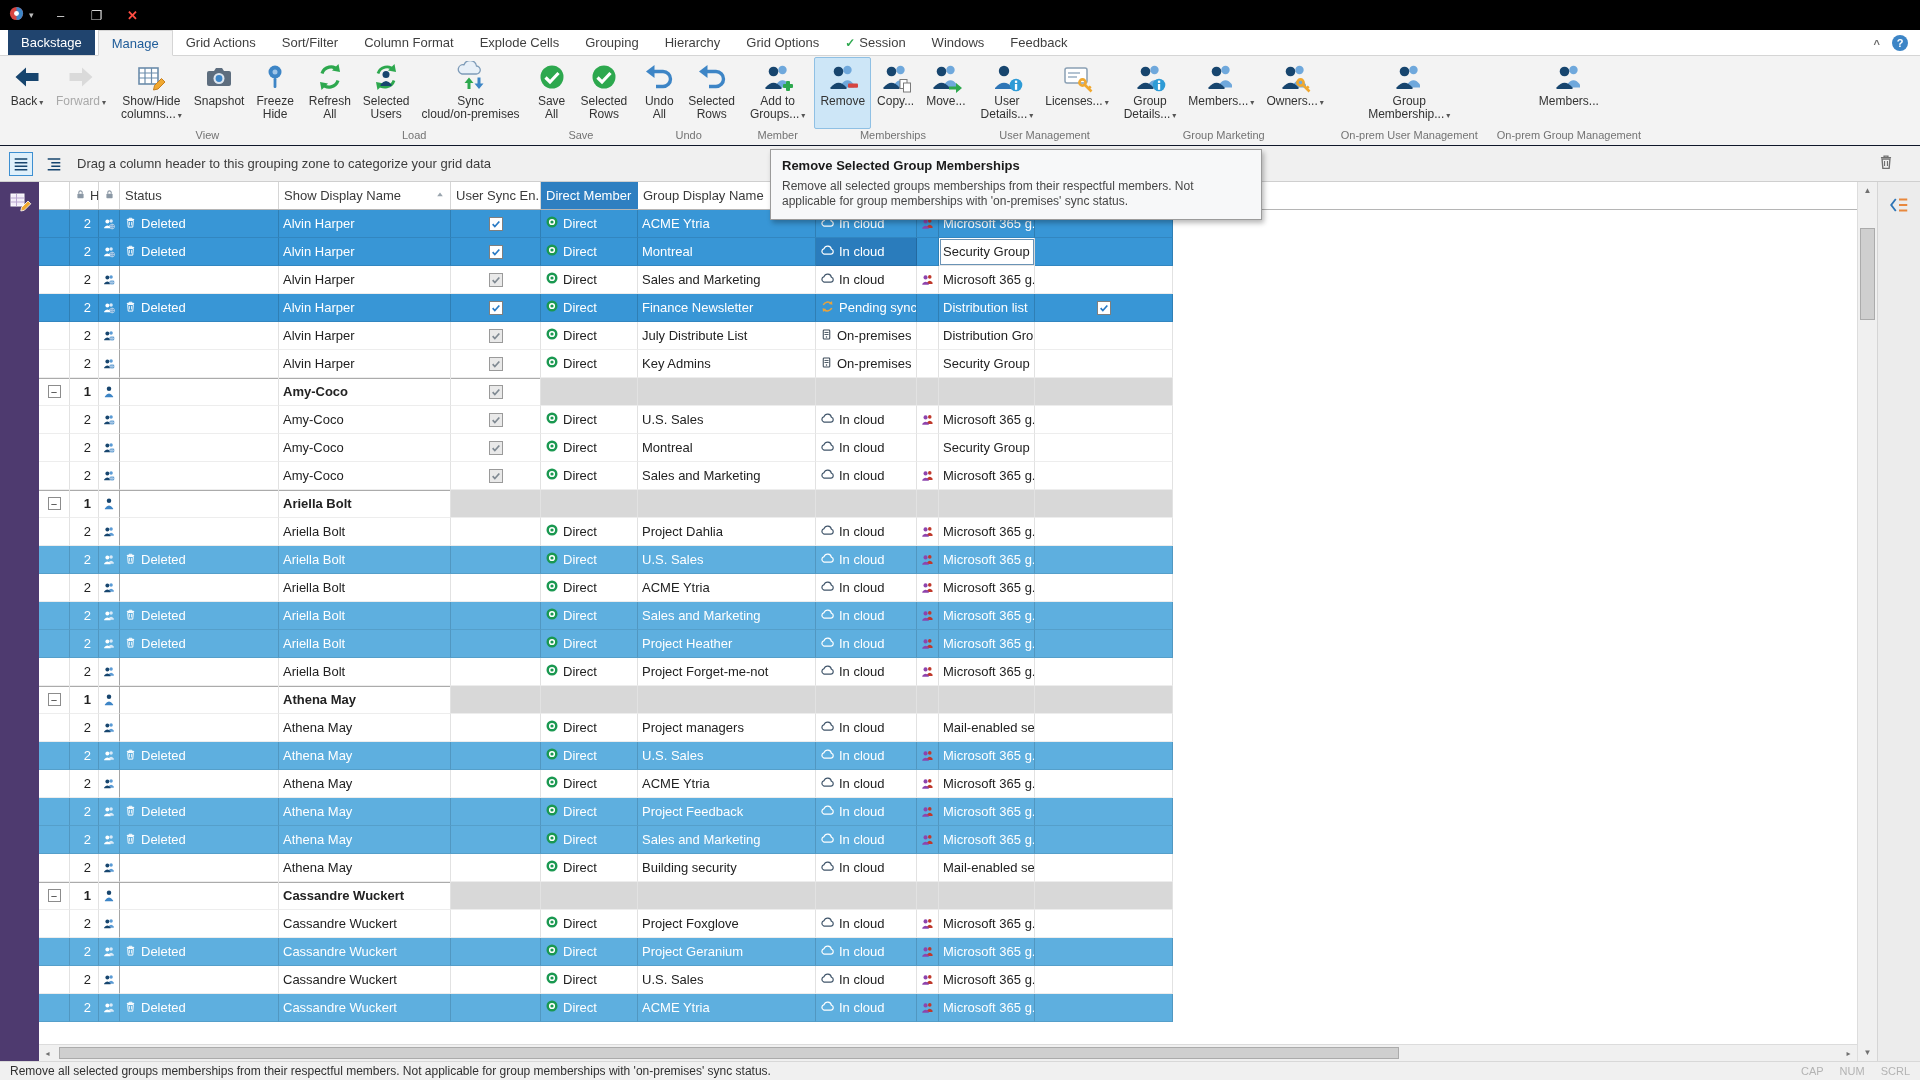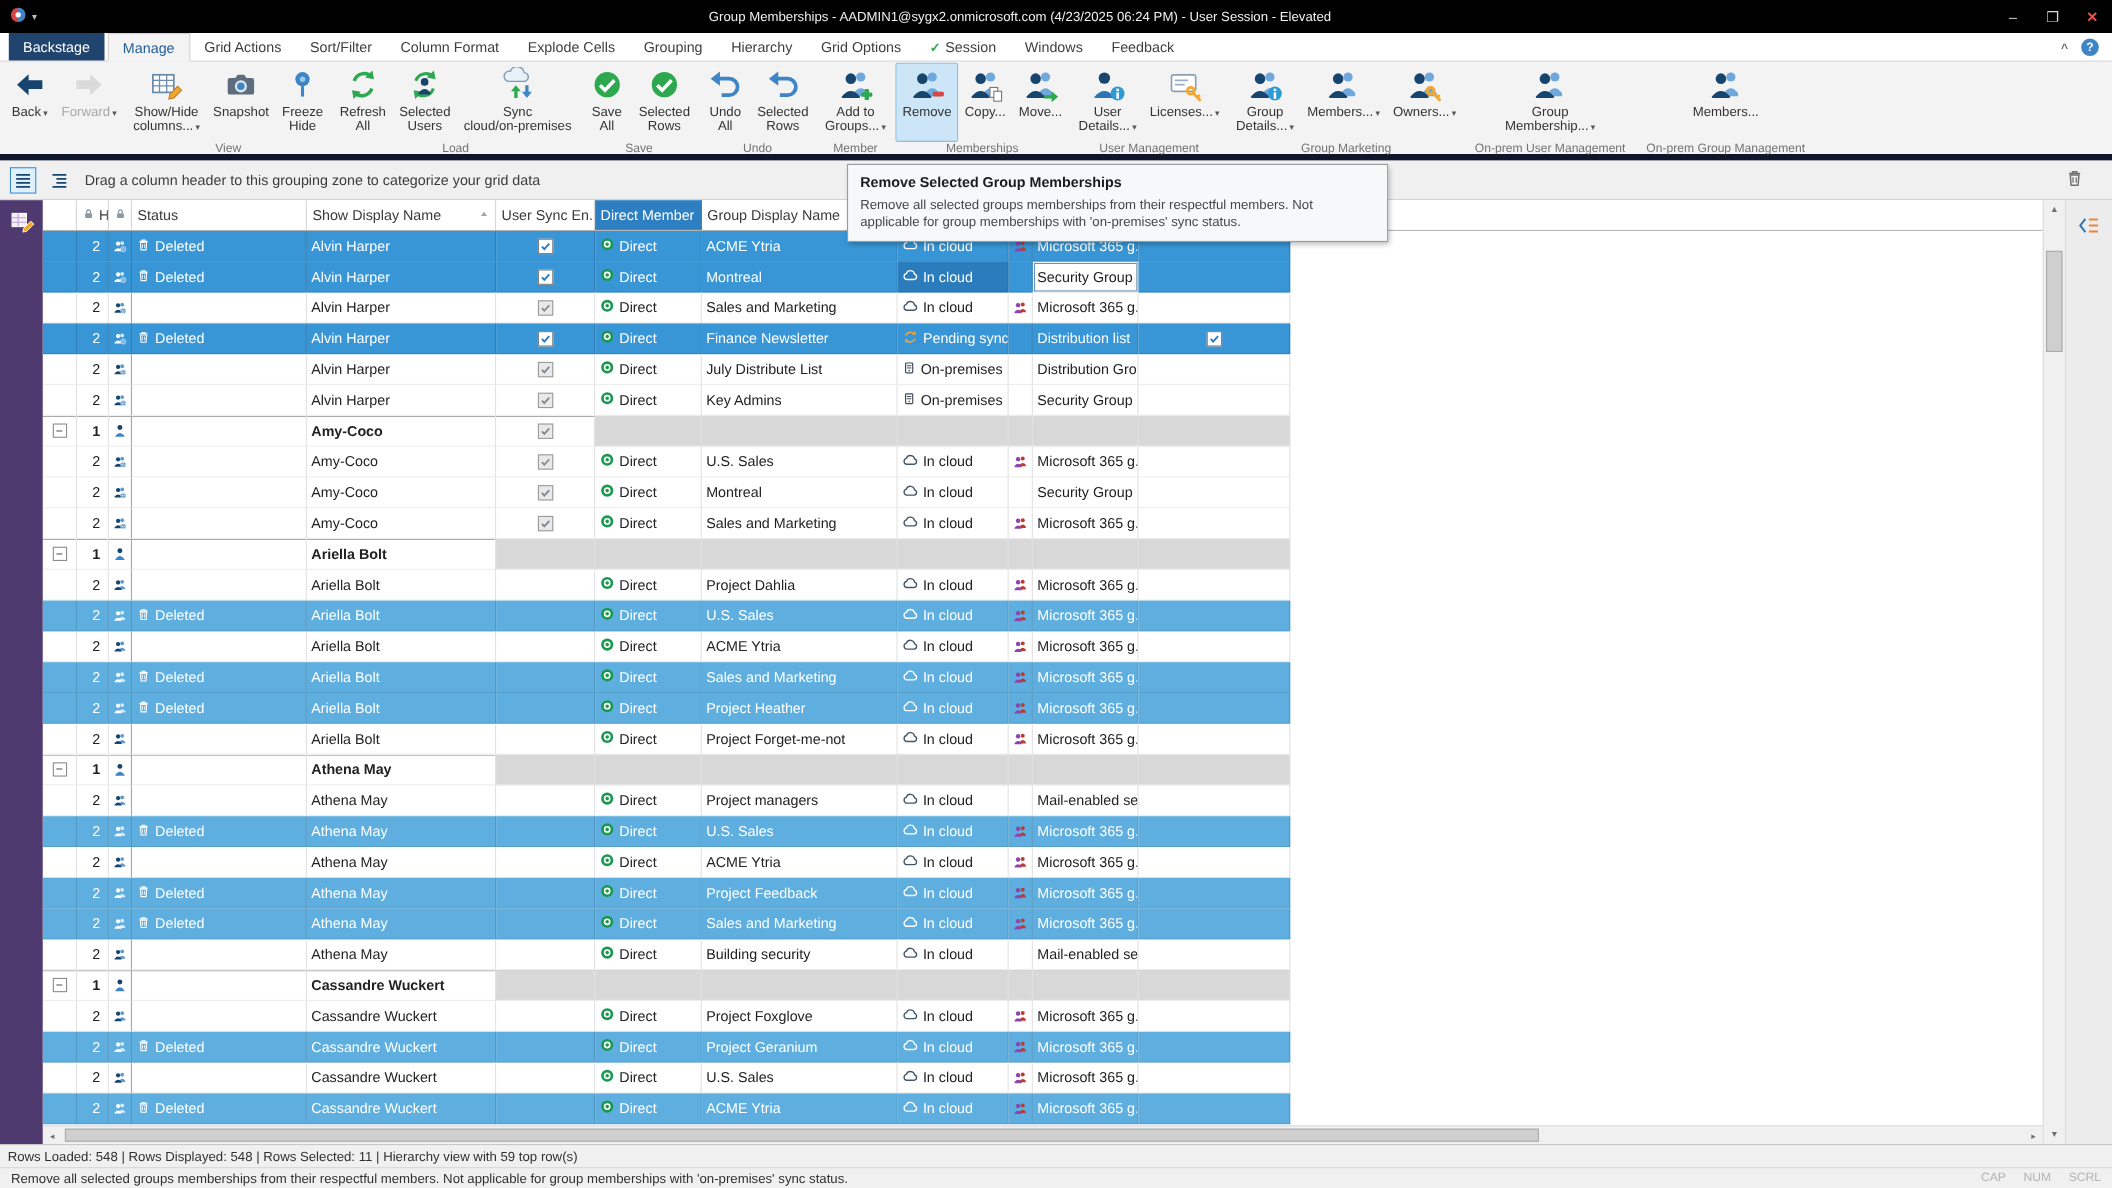--- a/index.html
+++ b/index.html
@@ -21,21 +21,21 @@
   .tabs { display:flex; align-items:stretch; }
   .tab { padding:0 13px; display:flex; align-items:center; gap:4px; color:#3f3f3f; white-space:nowrap; }
   .tab.backstage { background:#20446e; color:#fff; margin:0 3px 0 8px; }
   .tab.active { color:#1f5c99; background:#f3f3f3; border:1px solid #d5d5d5; border-bottom:1px solid #f3f3f3; margin-bottom:-1px; }
   .tabcheck { color:#2da84e; font-weight:bold; font-size:12px; }
   .tab-right { margin-left:auto; display:flex; align-items:center; gap:12px; padding-right:12px; }
   .chev-up { color:#6b6b6b; font-size:11px; font-weight:bold; transform:translateY(1px); }
   .help-q { width:16px; height:16px; border-radius:50%; background:#3d85c6; color:#fff; font-size:11px; font-weight:bold; display:flex; align-items:center; justify-content:center; }
 
   
-  .ribbon { height:90px; background:#f3f3f3; border-bottom:6px solid #0f172a; display:flex; align-items:flex-start; padding:1px 4px 0; flex:0 0 auto; }
+  .ribbon { height:90px; background:#f3f3f3; border-bottom:1px solid #0f172a; display:flex; align-items:flex-start; padding:1px 4px 0; flex:0 0 auto; }
   .rb-group { display:flex; flex-direction:column; }
   .rb-row { flex:1; display:flex; align-items:flex-start; justify-content:center; }
   .rb-btn { display:flex; flex-direction:column; align-items:center; min-width:46px; padding:3px 5px 1px; height:72px; border:1px solid transparent; border-radius:2px; }
   .rb-btn.highlight { background:#cde6f7; border-color:#8fc0e4; }
   .rb-ico { width:32px; height:32px; flex:0 0 auto; }
   .rb-ico svg { display:block; }
   .rb-label { font-size:12px; line-height:13px; margin-top:2px; color:#333; text-align:center; white-space:pre-line; }
   .rb-btn.disabled .rb-label { color:#a9a9a9; }
   .rb-btn.disabled .rb-ico { opacity:.45; filter:grayscale(1); }
   .rb-caret { font-size:8px; color:#555; margin-left:2px; }
@@ -105,21 +105,20 @@
 
   <div class="titlebar">
     <div class="tb-left">
       <span><svg width="15" height="15" viewBox="0 0 16 16">
             <circle cx="8" cy="8" r="7" fill="#d64541"></circle>
             <path d="M8 1a7 7 0 0 1 0 14z" fill="#3d85c6"></path>
             <circle cx="8" cy="8" r="2.6" fill="#fff"></circle>
           </svg></span>
       <span class="tb-caret">▾</span>
     </div>
-    <div class="tb-title">Group Memberships - AADMIN1@sygx2.onmicrosoft.com (4/23/2025 06:24 PM) - User Session - Elevated</div>
     <div class="tb-controls">
       <span class="tb-btn">–</span>
       <span class="tb-btn">❐</span>
       <span class="tb-btn close">✕</span>
     </div>
   </div>
 
   <div class="tabbar">
     <div class="tabs" id="tabs">
         <div class="tab backstage">
@@ -1781,23 +1780,20 @@
     </div>
 
     <div class="rightstrip">
       <span><svg width="22" height="22" viewBox="0 0 24 24">
             <path d="M8.5 5.5L3.5 12l5 6.5" fill="none" stroke="#2e75b6" stroke-width="2"></path>
             <path d="M12 6h9M12 12h9M12 18h9" stroke="#e8883d" stroke-width="2"></path>
           </svg></span>
     </div>
   </div>
 
-  <div class="statusbar">
-    <span>Rows Loaded: 548 | Rows Displayed: 548 | Rows Selected: 11 | Hierarchy view with 59 top row(s)</span>
-  </div>
   <div class="hintbar">
     <span>Remove all selected groups memberships from their respectful members. Not applicable for group memberships with 'on-premises' sync status.</span>
     <span class="hint-right" id="indicators">
         <span>CAP</span>
         <span>NUM</span>
         <span>SCRL</span>
       </span>
   </div>
 
   <div class="tooltip">

